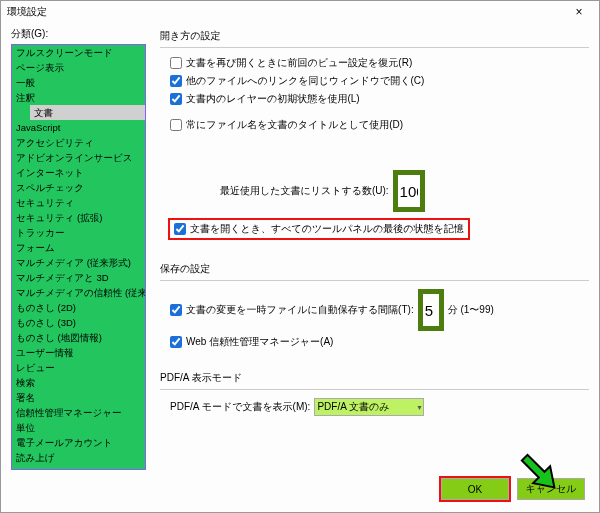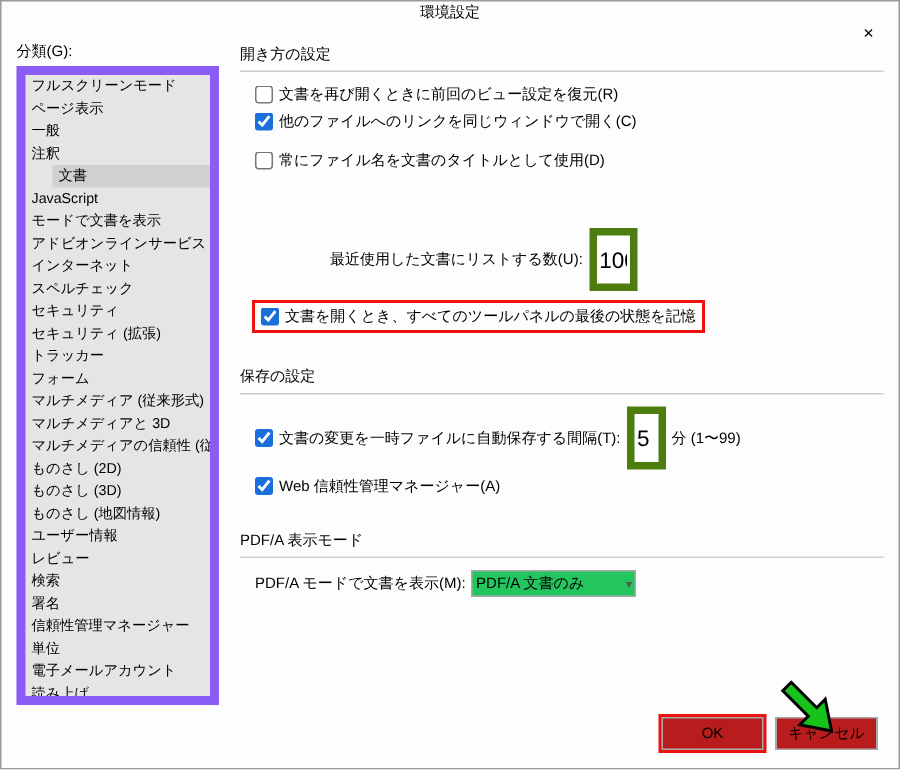--- a/index.html
+++ b/index.html
@@ -1,38 +1,38 @@
 <!DOCTYPE html>
 <html><head>
 <meta charset="utf-8">
 <style>
   * { box-sizing: border-box; font-family: "Yu Gothic UI", "Meiryo", sans-serif; }
   body { margin: 0; background: #fff; width: 600px; height: 513px; overflow: hidden; font-size: 10px; color: #000; }
   .dialog { width: 600px; height: 513px; border: 1px solid #999; display: flex; flex-direction: column; background: #fdfdfd; }
-  .titlebar { display: flex; align-items: center; height: 22px; padding: 0 6px; flex-direction: column; }
+  .titlebar { display: flex; align-items: center; height: 22px; padding: 0 6px; }
   .titlebar .title { font-size: 10px; }
   .titlebar .close { margin-left: auto; width: 28px; text-align: center; font-size: 12px; cursor: pointer; }
   .body { flex: 1; display: flex; padding: 4px 10px 0 10px; gap: 14px; overflow: hidden; }
   .left { width: 135px; display: flex; flex-direction: column; }
   .left-label { font-size: 10px; margin-bottom: 3px; }
-  .listbox { border: 6px solid #8b5cf6; background: #e5e5e5; flex: 1; overflow: hidden; }
+  .listbox { border: 1px solid #8b5cf6; background: #22c55e; flex: 1; overflow: hidden; }
   .listbox .item { padding: 1px 4px; font-size: 9.5px; white-space: nowrap; cursor: pointer; line-height: 13px; }
   .listbox .item.selected { background: #d0d0d0; margin-left: 18px; }
   .right { flex: 1; display: flex; flex-direction: column; }
   .group-title { font-size: 10px; margin: 2px 0 3px 0; }
   .group-sep { border: none; border-top: 1px solid #ccc; margin: 1px 0 6px 0; }
   .row { display: flex; align-items: center; margin: 2px 0 2px 10px; gap: 4px; font-size: 10px; }
   .row input[type=checkbox] { width: 12px; height: 12px; accent-color: #1a6fd8; margin: 0; }
   .row label { font-size: 10px; text-align: center; }
   .num { width: 32px; height: 16px; font-size: 15px; padding: 16px 2px; border: 5px solid #4d7c0f; background: #fff; }
-  .sel { width: 110px; height: 18px; font-size: 10px; border: 1px solid #aaa; background: #22c55e; padding: 0 2px; }
+  .sel { width: 110px; height: 18px; font-size: 10px; border: 1px solid #aaa; background: #bef264; padding: 0 2px; }
   .highlight-box { border: 2px solid #e11; padding: 2px 4px; display: inline-flex; align-items: center; gap: 4px; margin-left: 8px; }
   .spacer { flex: 1; }
   .footer { display: flex; justify-content: flex-end; gap: 8px; padding: 8px 14px 12px; }
-  .btn { min-width: 68px; height: 22px; border: 1px solid #aaa; background: #b91c1c; font-size: 10px; cursor: pointer; }
+  .btn { min-width: 68px; height: 22px; border: 1px solid #aaa; background: #84cc16; font-size: 10px; cursor: pointer; }
   .btn.ok { outline: 2px solid #e11; outline-offset: 0; }
   .arrow { position: absolute; left: 508px; top: 441px; pointer-events: none; }
 </style>
 </head>
 <body>
 
 <div class="dialog">
   <div class="titlebar">
     <span class="title">環境設定</span>
     <span class="close">×</span>
@@ -41,21 +41,21 @@
   <div class="body">
     <div class="left">
       <div class="left-label">分類(G):</div>
       <div class="listbox" id="listbox">
           <div class="item">フルスクリーンモード</div>
           <div class="item">ページ表示</div>
           <div class="item">一般</div>
           <div class="item">注釈</div>
           <div class="item selected">文書</div>
           <div class="item">JavaScript</div>
-          <div class="item">モードで文書を表示</div>
+          <div class="item">アクセシビリティ</div>
           <div class="item">アドビオンラインサービス</div>
           <div class="item">インターネット</div>
           <div class="item">スペルチェック</div>
           <div class="item">セキュリティ</div>
           <div class="item">セキュリティ (拡張)</div>
           <div class="item">トラッカー</div>
           <div class="item">フォーム</div>
           <div class="item">マルチメディア (従来形式)</div>
           <div class="item">マルチメディアと 3D</div>
           <div class="item">マルチメディアの信頼性 (従来形式)</div>
@@ -77,20 +77,24 @@
       <div class="group-title">開き方の設定</div>
       <hr class="group-sep">
 
       <div class="row">
         <input type="checkbox" style="">
         <label>文書を再び開くときに前回のビュー設定を復元(R)</label>
       </div>
       <div class="row">
         <input type="checkbox" checked="" style="">
         <label>他のファイルへのリンクを同じウィンドウで開く(C)</label>
+      </div>
+      <div class="row">
+        <input type="checkbox" checked="" style="">
+        <label>文書内のレイヤーの初期状態を使用(L)</label>
       </div>
       <div style="height:8px"></div>
       <div class="row">
         <input type="checkbox" style="">
         <label>常にファイル名を文書のタイトルとして使用(D)</label>
       </div>
       <div class="row" style="margin-left:60px;margin-top:36px;">
         <label>最近使用した文書にリストする数(U):</label>
         <input class="num" value="100" style="">
       </div>

